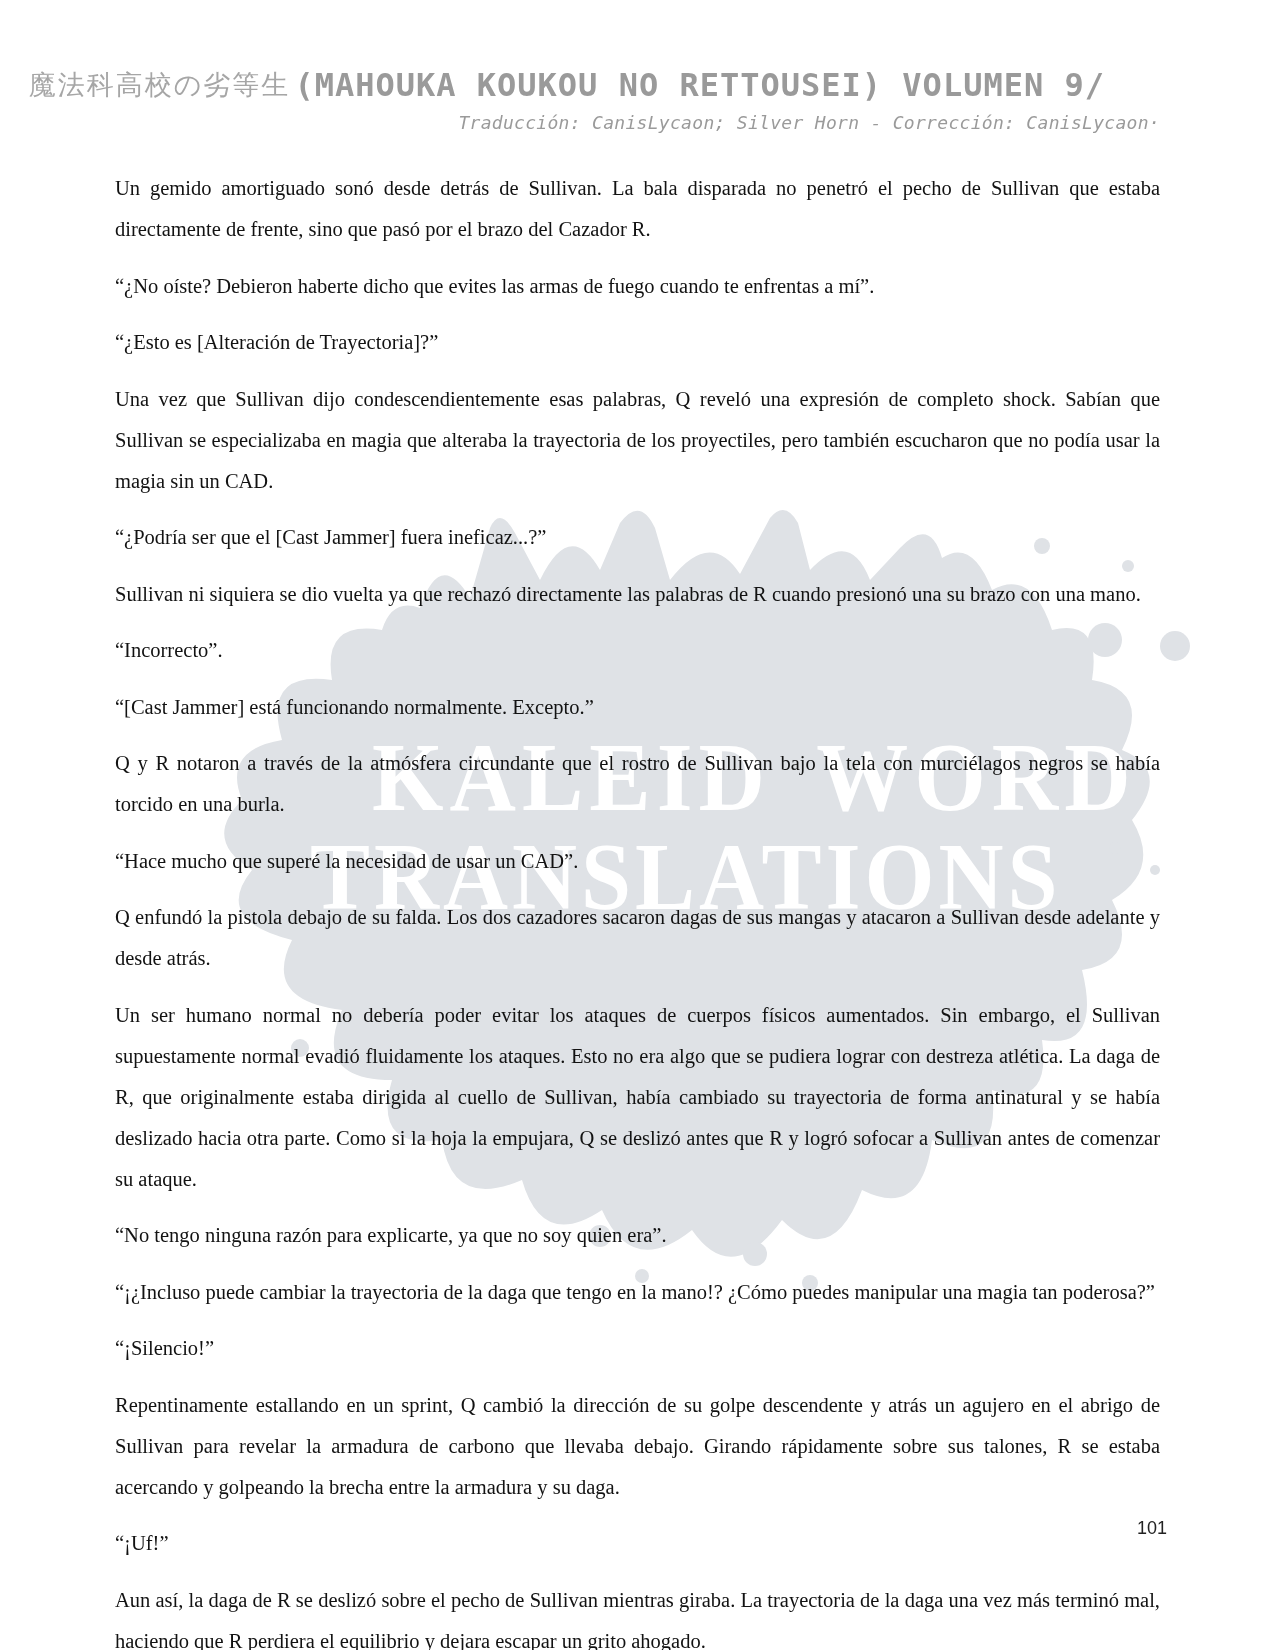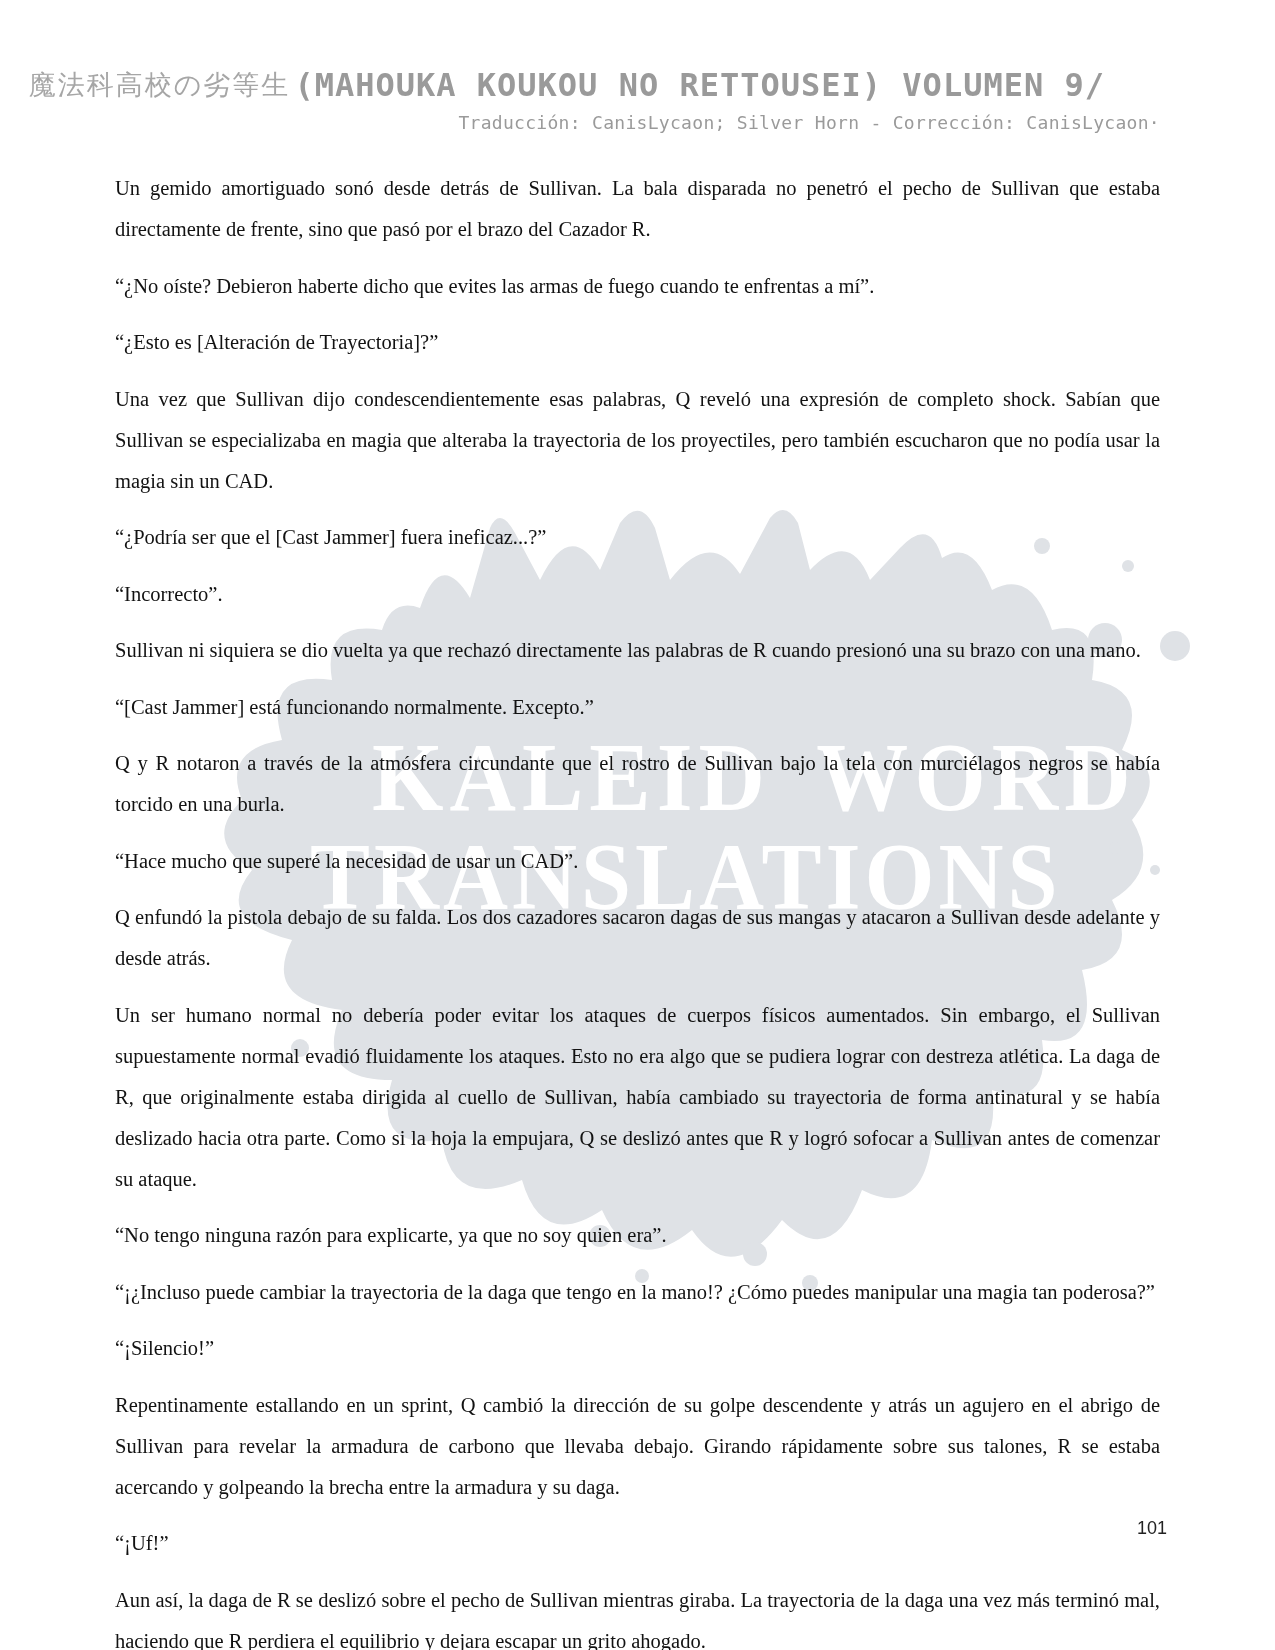--- a/index.html
+++ b/index.html
@@ -35,21 +35,21 @@
     vertical-align:middle;
   }
   .hdr-title .latin{
     font-family:"DejaVu Sans Mono", monospace;
     font-weight:bold;font-size:32px;color:#9a9a9a;letter-spacing:1px;
     vertical-align:middle;
   }
   .hdr-credits{
     position:absolute;top:112px;right:115px;z-index:2;
     font-family:"DejaVu Sans Mono", monospace;
-    font-size:18px;color:#9a9a9a;letter-spacing:0.3px;
+    font-style:italic;font-size:18px;color:#9a9a9a;letter-spacing:0.3px;
     white-space:nowrap;
   }
   
   .content{
     position:absolute;left:115px;top:168px;width:1045px;z-index:2;
   }
   .content p{
     margin:0 0 15.5px 0;
     font-family:"Liberation Serif", serif;
     font-size:20.5px;line-height:41px;color:#121212;
@@ -109,22 +109,22 @@
     <span class="latin">(MAHOUKA KOUKOU NO RETTOUSEI) VOLUMEN 9/</span>
   </div>
   <div class="hdr-credits">Traducción: CanisLycaon; Silver Horn - Corrección: CanisLycaon·</div>
 
   <div class="content">
     <p>Un gemido amortiguado sonó desde detrás de Sullivan. La bala disparada no penetró el pecho de Sullivan que estaba directamente de frente, sino que pasó por el brazo del Cazador R.</p>
     <p>“¿No oíste? Debieron haberte dicho que evites las armas de fuego cuando te enfrentas a mí”.</p>
     <p>“¿Esto es [Alteración de Trayectoria]?”</p>
     <p>Una vez que Sullivan dijo condescendientemente esas palabras, Q reveló una expresión de completo shock. Sabían que Sullivan se especializaba en magia que alteraba la trayectoria de los proyectiles, pero también escucharon que no podía usar la magia sin un CAD.</p>
     <p>“¿Podría ser que el [Cast Jammer] fuera ineficaz...?”</p>
+    <p>Sullivan ni siquiera se dio vuelta ya que rechazó directamente las palabras de R cuando presionó una su brazo con una mano.</p>
     <p>“Incorrecto”.</p>
-    <p>Sullivan ni siquiera se dio vuelta ya que rechazó directamente las palabras de R cuando presionó una su brazo con una mano.</p>
     <p>“[Cast Jammer] está funcionando normalmente. Excepto.”</p>
     <p>Q y R notaron a través de la atmósfera circundante que el rostro de Sullivan bajo la tela con murciélagos negros se había torcido en una burla.</p>
     <p>“Hace mucho que superé la necesidad de usar un CAD”.</p>
     <p>Q enfundó la pistola debajo de su falda. Los dos cazadores sacaron dagas de sus mangas y atacaron a Sullivan desde adelante y desde atrás.</p>
     <p>Un ser humano normal no debería poder evitar los ataques de cuerpos físicos aumentados. Sin embargo, el Sullivan supuestamente normal evadió fluidamente los ataques. Esto no era algo que se pudiera lograr con destreza atlética. La daga de R, que originalmente estaba dirigida al cuello de Sullivan, había cambiado su trayectoria de forma antinatural y se había deslizado hacia otra parte. Como si la hoja la empujara, Q se deslizó antes que R y logró sofocar a Sullivan antes de comenzar su ataque.</p>
     <p>“No tengo ninguna razón para explicarte, ya que no soy quien era”.</p>
     <p>“¡¿Incluso puede cambiar la trayectoria de la daga que tengo en la mano!? ¿Cómo puedes manipular una magia tan poderosa?”</p>
     <p>“¡Silencio!”</p>
     <p>Repentinamente estallando en un sprint, Q cambió la dirección de su golpe descendente y atrás un agujero en el abrigo de Sullivan para revelar la armadura de carbono que llevaba debajo. Girando rápidamente sobre sus talones, R se estaba acercando y golpeando la brecha entre la armadura y su daga.</p>
     <p>“¡Uf!”</p>

